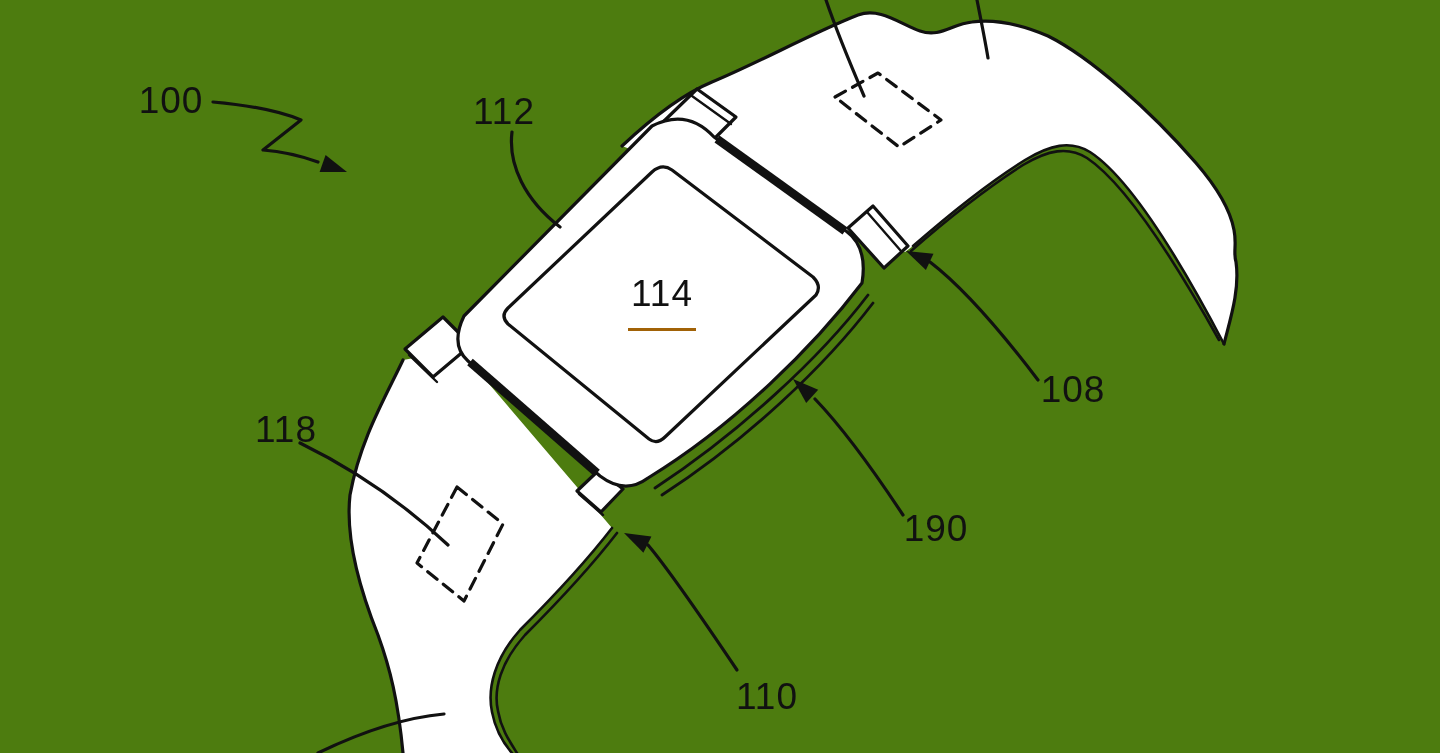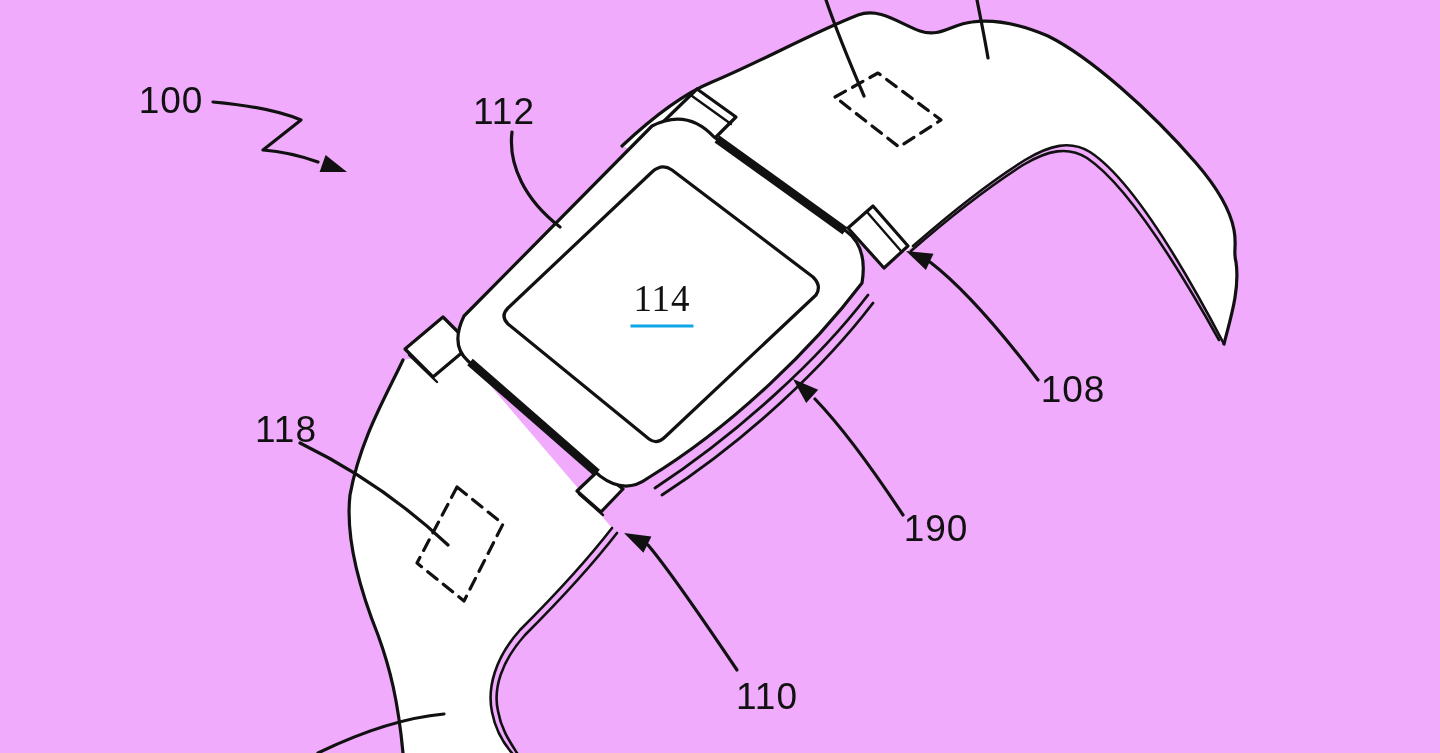--- a/index.html
+++ b/index.html
@@ -1,37 +1,36 @@
 <!DOCTYPE html>
 <html><head>
 <meta charset="utf-8">
 <style>
   html,body{margin:0;padding:0;background:#fff;}
   #stage{
     position:relative;
     width:1440px;height:753px;
-    background:#f0abfc;
+    background:#4d7c0f;
     overflow:hidden;
     font-family:"Liberation Sans", sans-serif;
   }
   #drawing{position:absolute;left:0;top:0;width:1440px;height:753px;}
   .ref-label{
     position:absolute;
     transform:translate(-50%,-50%);
     font-size:37px;
     font-weight:400;
     color:#111;
     letter-spacing:1px;
     white-space:nowrap;
     user-select:none;
   }
   .ref-label.underlined{
-    border-bottom:3px solid #0ea5e9;
-    padding:0 3px 5px 3px;
-    font-family:Liberation Serif, serif;
+    border-bottom:3px solid #a16207;
+    padding:0 3px 13px 3px;
   }
 </style>
 </head>
 <body>
 
 <div id="stage">
 
   <svg id="drawing" viewBox="0 0 1440 753" xmlns="http://www.w3.org/2000/svg">
     <g fill="none" stroke="#111" stroke-width="3.2" stroke-linecap="round" stroke-linejoin="round">
 

